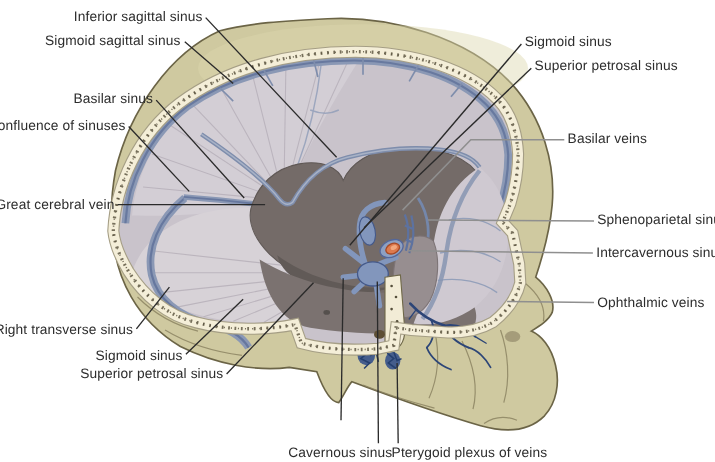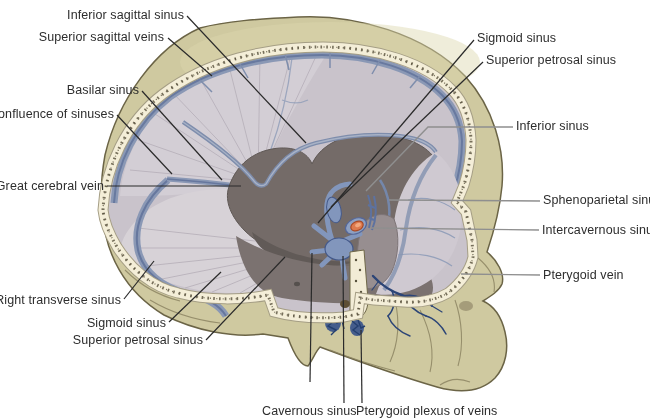--- a/index.html
+++ b/index.html
@@ -229,28 +229,28 @@
     </g>
     <g stroke="#8f8f8f" stroke-width="1.4" fill="none">
       <path d="M 513,127 L 428,127 L 366,191"></path>
       <path d="M 540,201 L 389,200"></path>
       <path d="M 539,230 L 371,228"></path>
       <path d="M 540,275 L 461,274"></path>
     </g>
   </svg>
 
   <div class="lbl r" style="right:466px;top:9px">Inferior sagittal sinus</div>
-  <div class="lbl r" style="right:486px;top:31px">Superior sagittal veins</div>
+  <div class="lbl r" style="right:486px;top:31px">Sigmoid sagittal sinus</div>
   <div class="lbl r" style="right:511px;top:84px">Basilar sinus</div>
   <div class="lbl r" style="right:536px;top:108px">Confluence of sinuses</div>
   <div class="lbl r" style="right:546px;top:180px">Great cerebral vein</div>
   <div class="lbl r" style="right:529px;top:294px">Right transverse sinus</div>
   <div class="lbl r" style="right:484px;top:317px">Sigmoid sinus</div>
   <div class="lbl r" style="right:447px;top:334px">Superior petrosal sinus</div>
   <div class="lbl" style="left:262px;top:405px">Cavernous sinus</div>
   <div class="lbl" style="left:356px;top:405px">Pterygoid plexus of veins</div>
   <div class="lbl" style="left:477px;top:32px">Sigmoid sinus</div>
   <div class="lbl" style="left:486px;top:54px">Superior petrosal sinus</div>
-  <div class="lbl" style="left:516px;top:120px">Inferior sinus</div>
+  <div class="lbl" style="left:516px;top:120px">Basilar veins</div>
   <div class="lbl" style="left:543px;top:194px">Sphenoparietal sinus</div>
   <div class="lbl" style="left:542px;top:224px">Intercavernous sinus</div>
-  <div class="lbl" style="left:543px;top:269px">Pterygoid vein</div>
+  <div class="lbl" style="left:543px;top:269px">Ophthalmic veins</div>
 </div>
 
 </body></html>

